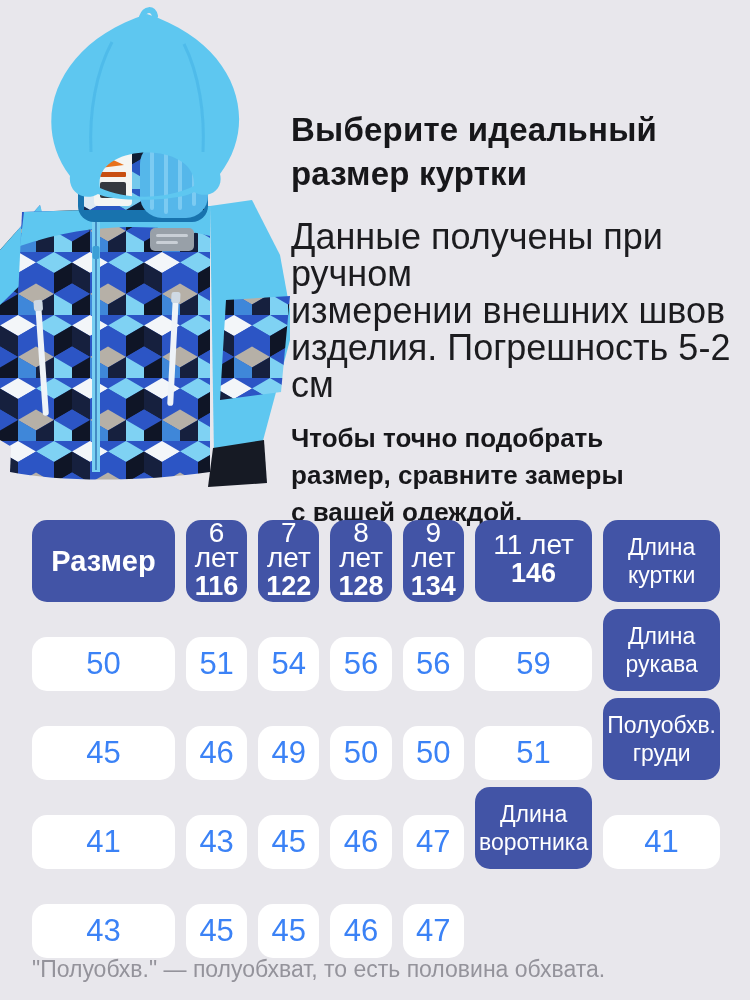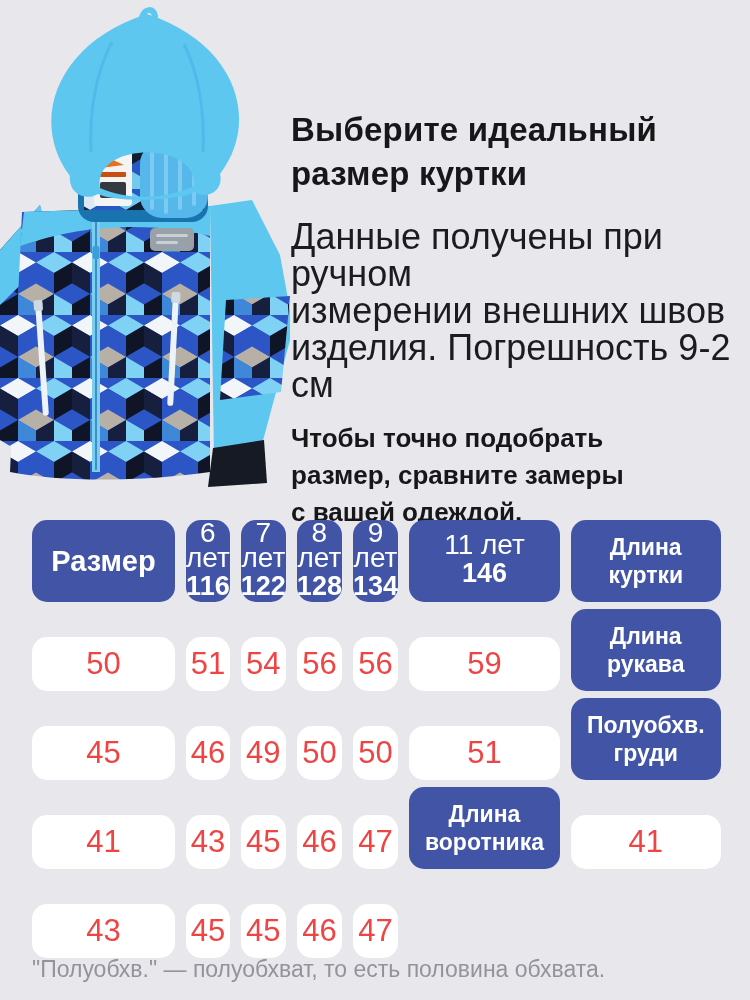--- a/index.html
+++ b/index.html
@@ -25,25 +25,25 @@
     grid-auto-rows:82px;
     gap:7px 11px;
   }
   .cell {
     border-radius:15px;
     display:flex; flex-direction:column;
     align-items:center; justify-content:center;
     text-align:center;
   }
   .cell.blue { background:#4254a6; color:#ffffff; }
-  .cell.white { background:#ffffff; color:#ef4444; font-size:31px;margin-top:28px; }
+  .cell.white { background:#ffffff; color:#3b82f6; font-size:31px;margin-top:28px; }
   .corner { font-size:29px; font-weight:bold; }
   .head .age { font-size:28px; line-height:25px; }
   .head .num { font-size:27px; line-height:33px; font-weight:bold; }
-  .label-cell { font-size:23px; line-height:28px; padding:0 16px;font-weight:bold; }
+  .label-cell { font-size:23px; line-height:28px; padding:0 4px; }
 
   .footnote {
     position:absolute; left:32px; top:956px;
     font-size:23px; color:#94939b;
   }
 </style>
 </head>
 <body>
 
 <div class="page">
@@ -137,21 +137,21 @@
   </div>
 
   <div class="intro">
     <h1>
       <span class="line">Выберите идеальный</span>
       <span class="line">размер куртки</span>
     </h1>
     <p class="desc">
       <span class="line">Данные получены при ручном</span>
       <span class="line">измерении внешних швов</span>
-      <span class="line">изделия. Погрешность 9-2 см</span>
+      <span class="line">изделия. Погрешность 5-2 см</span>
     </p>
     <p class="advice">
       <span class="line">Чтобы точно подобрать</span>
       <span class="line">размер, сравните замеры</span>
       <span class="line">с вашей одеждой.</span>
     </p>
   </div>
 
   <div class="size-table">
 

